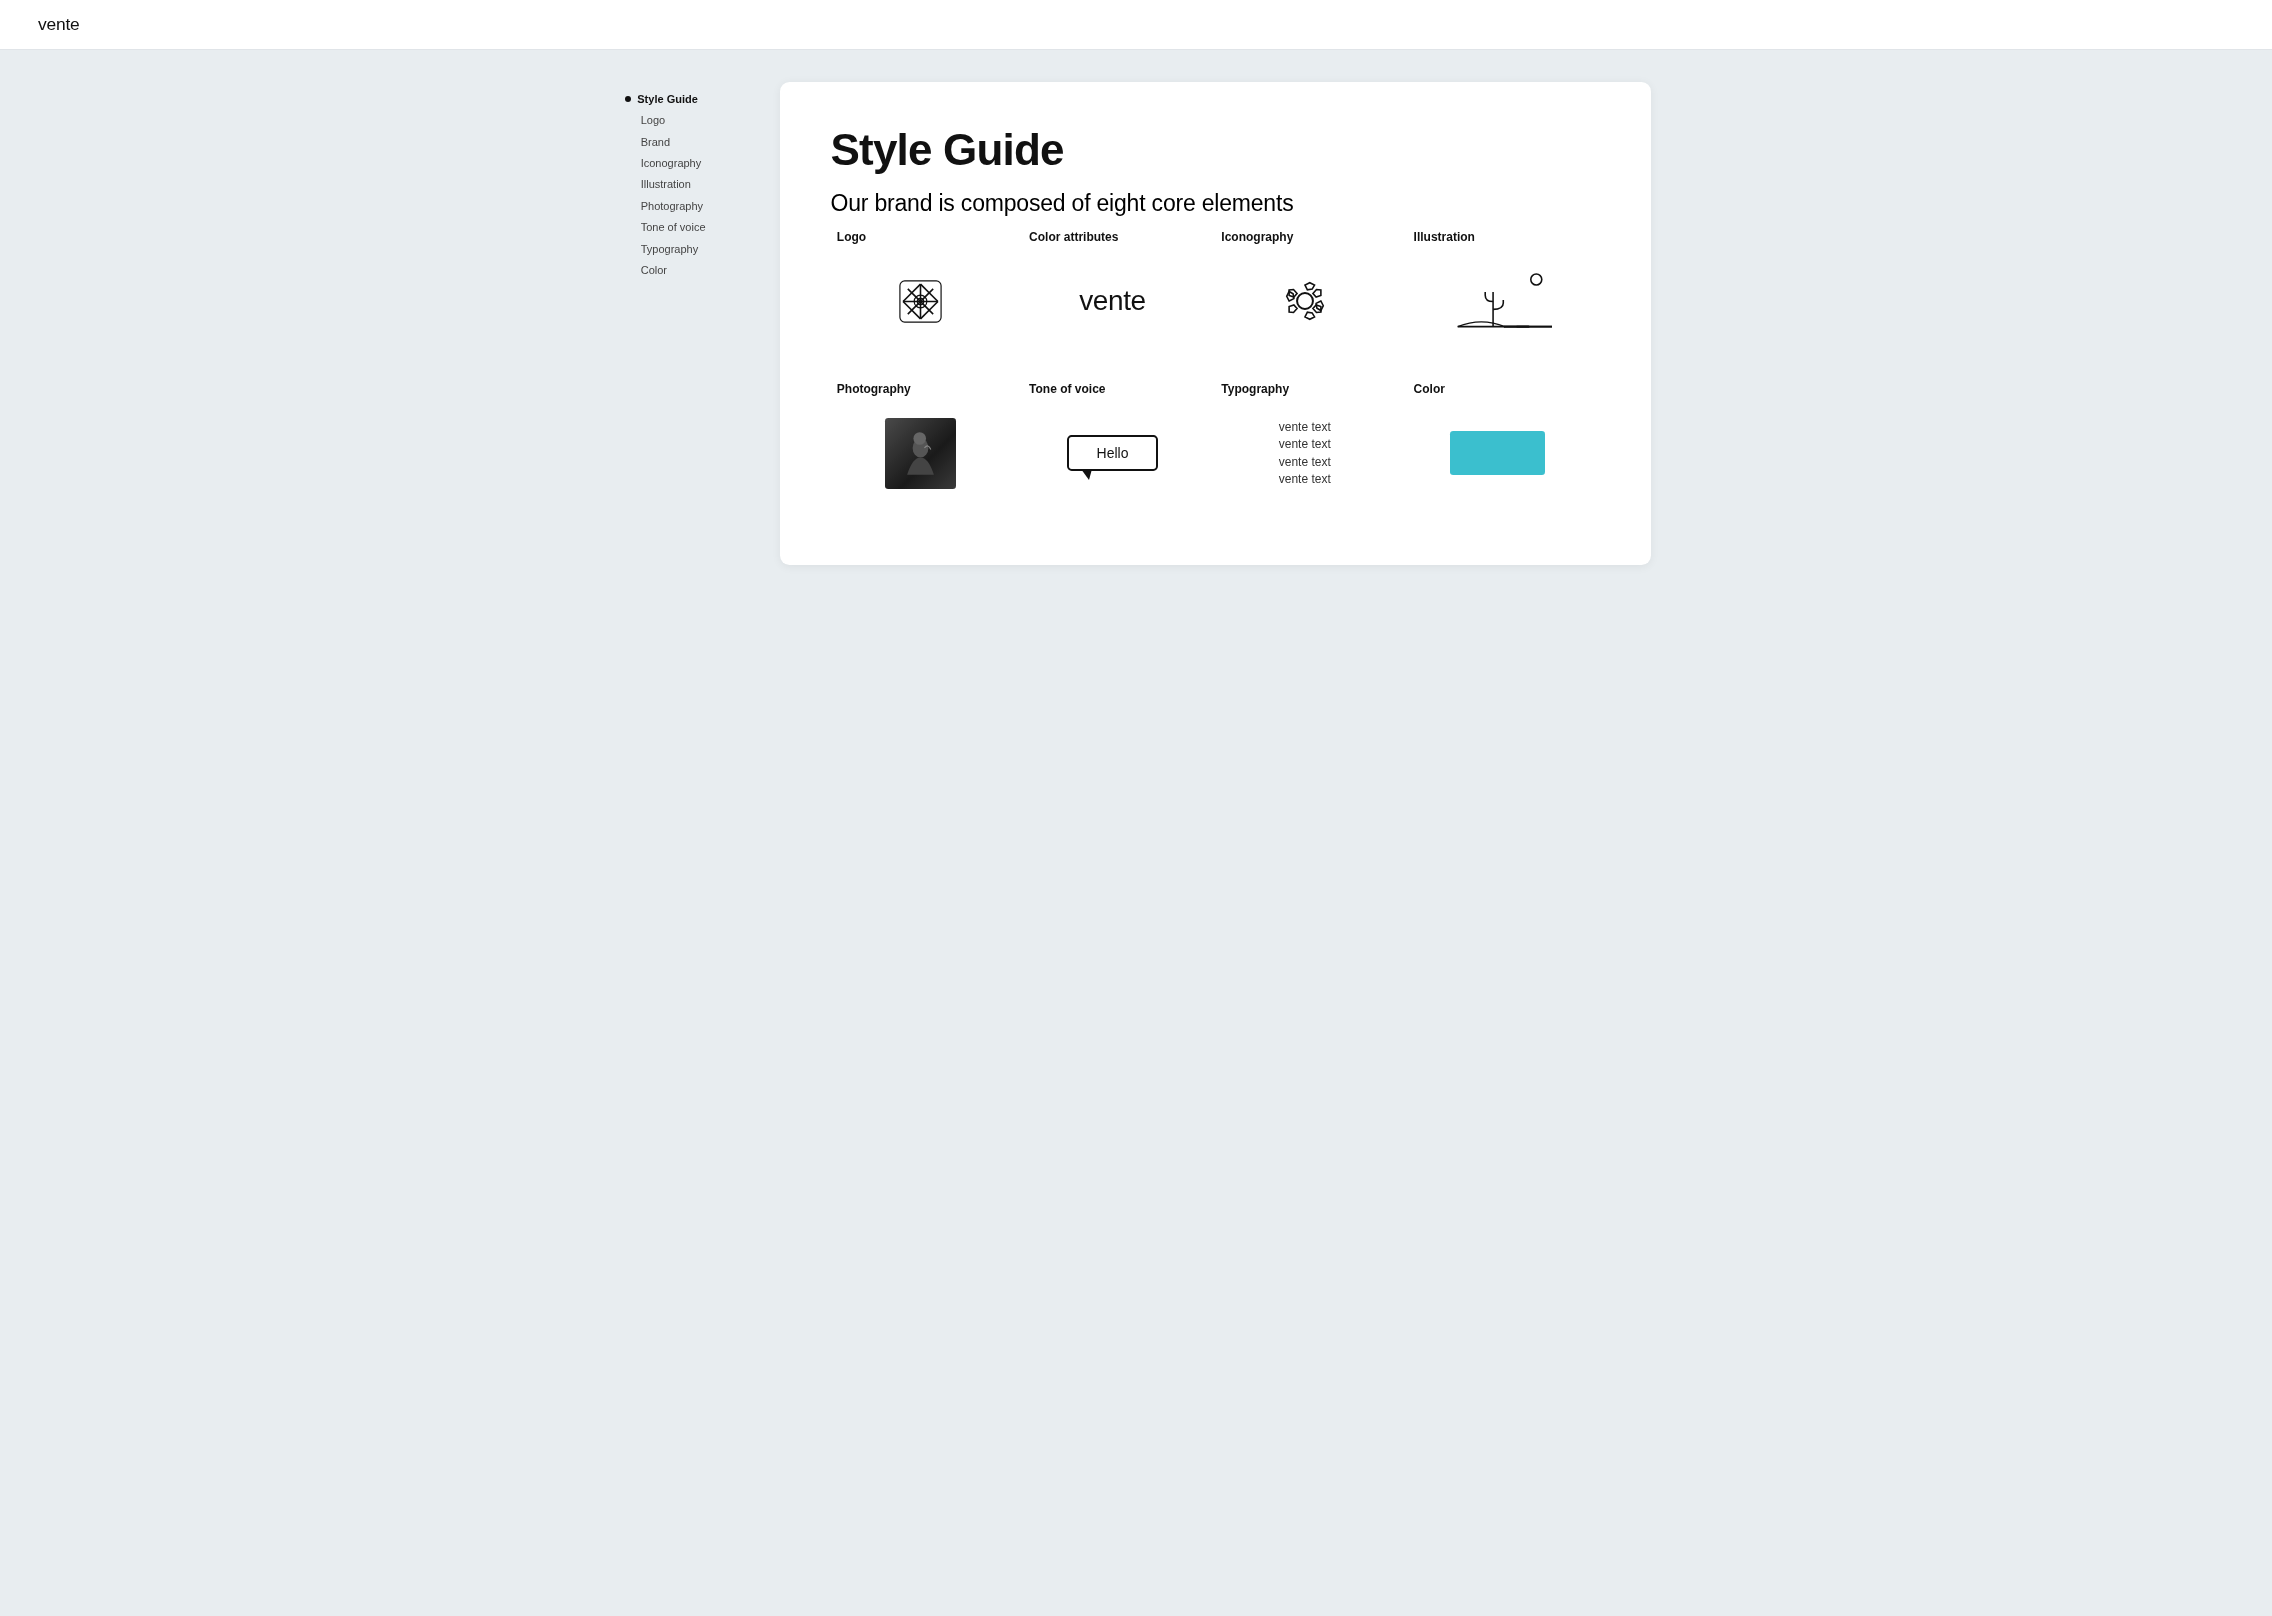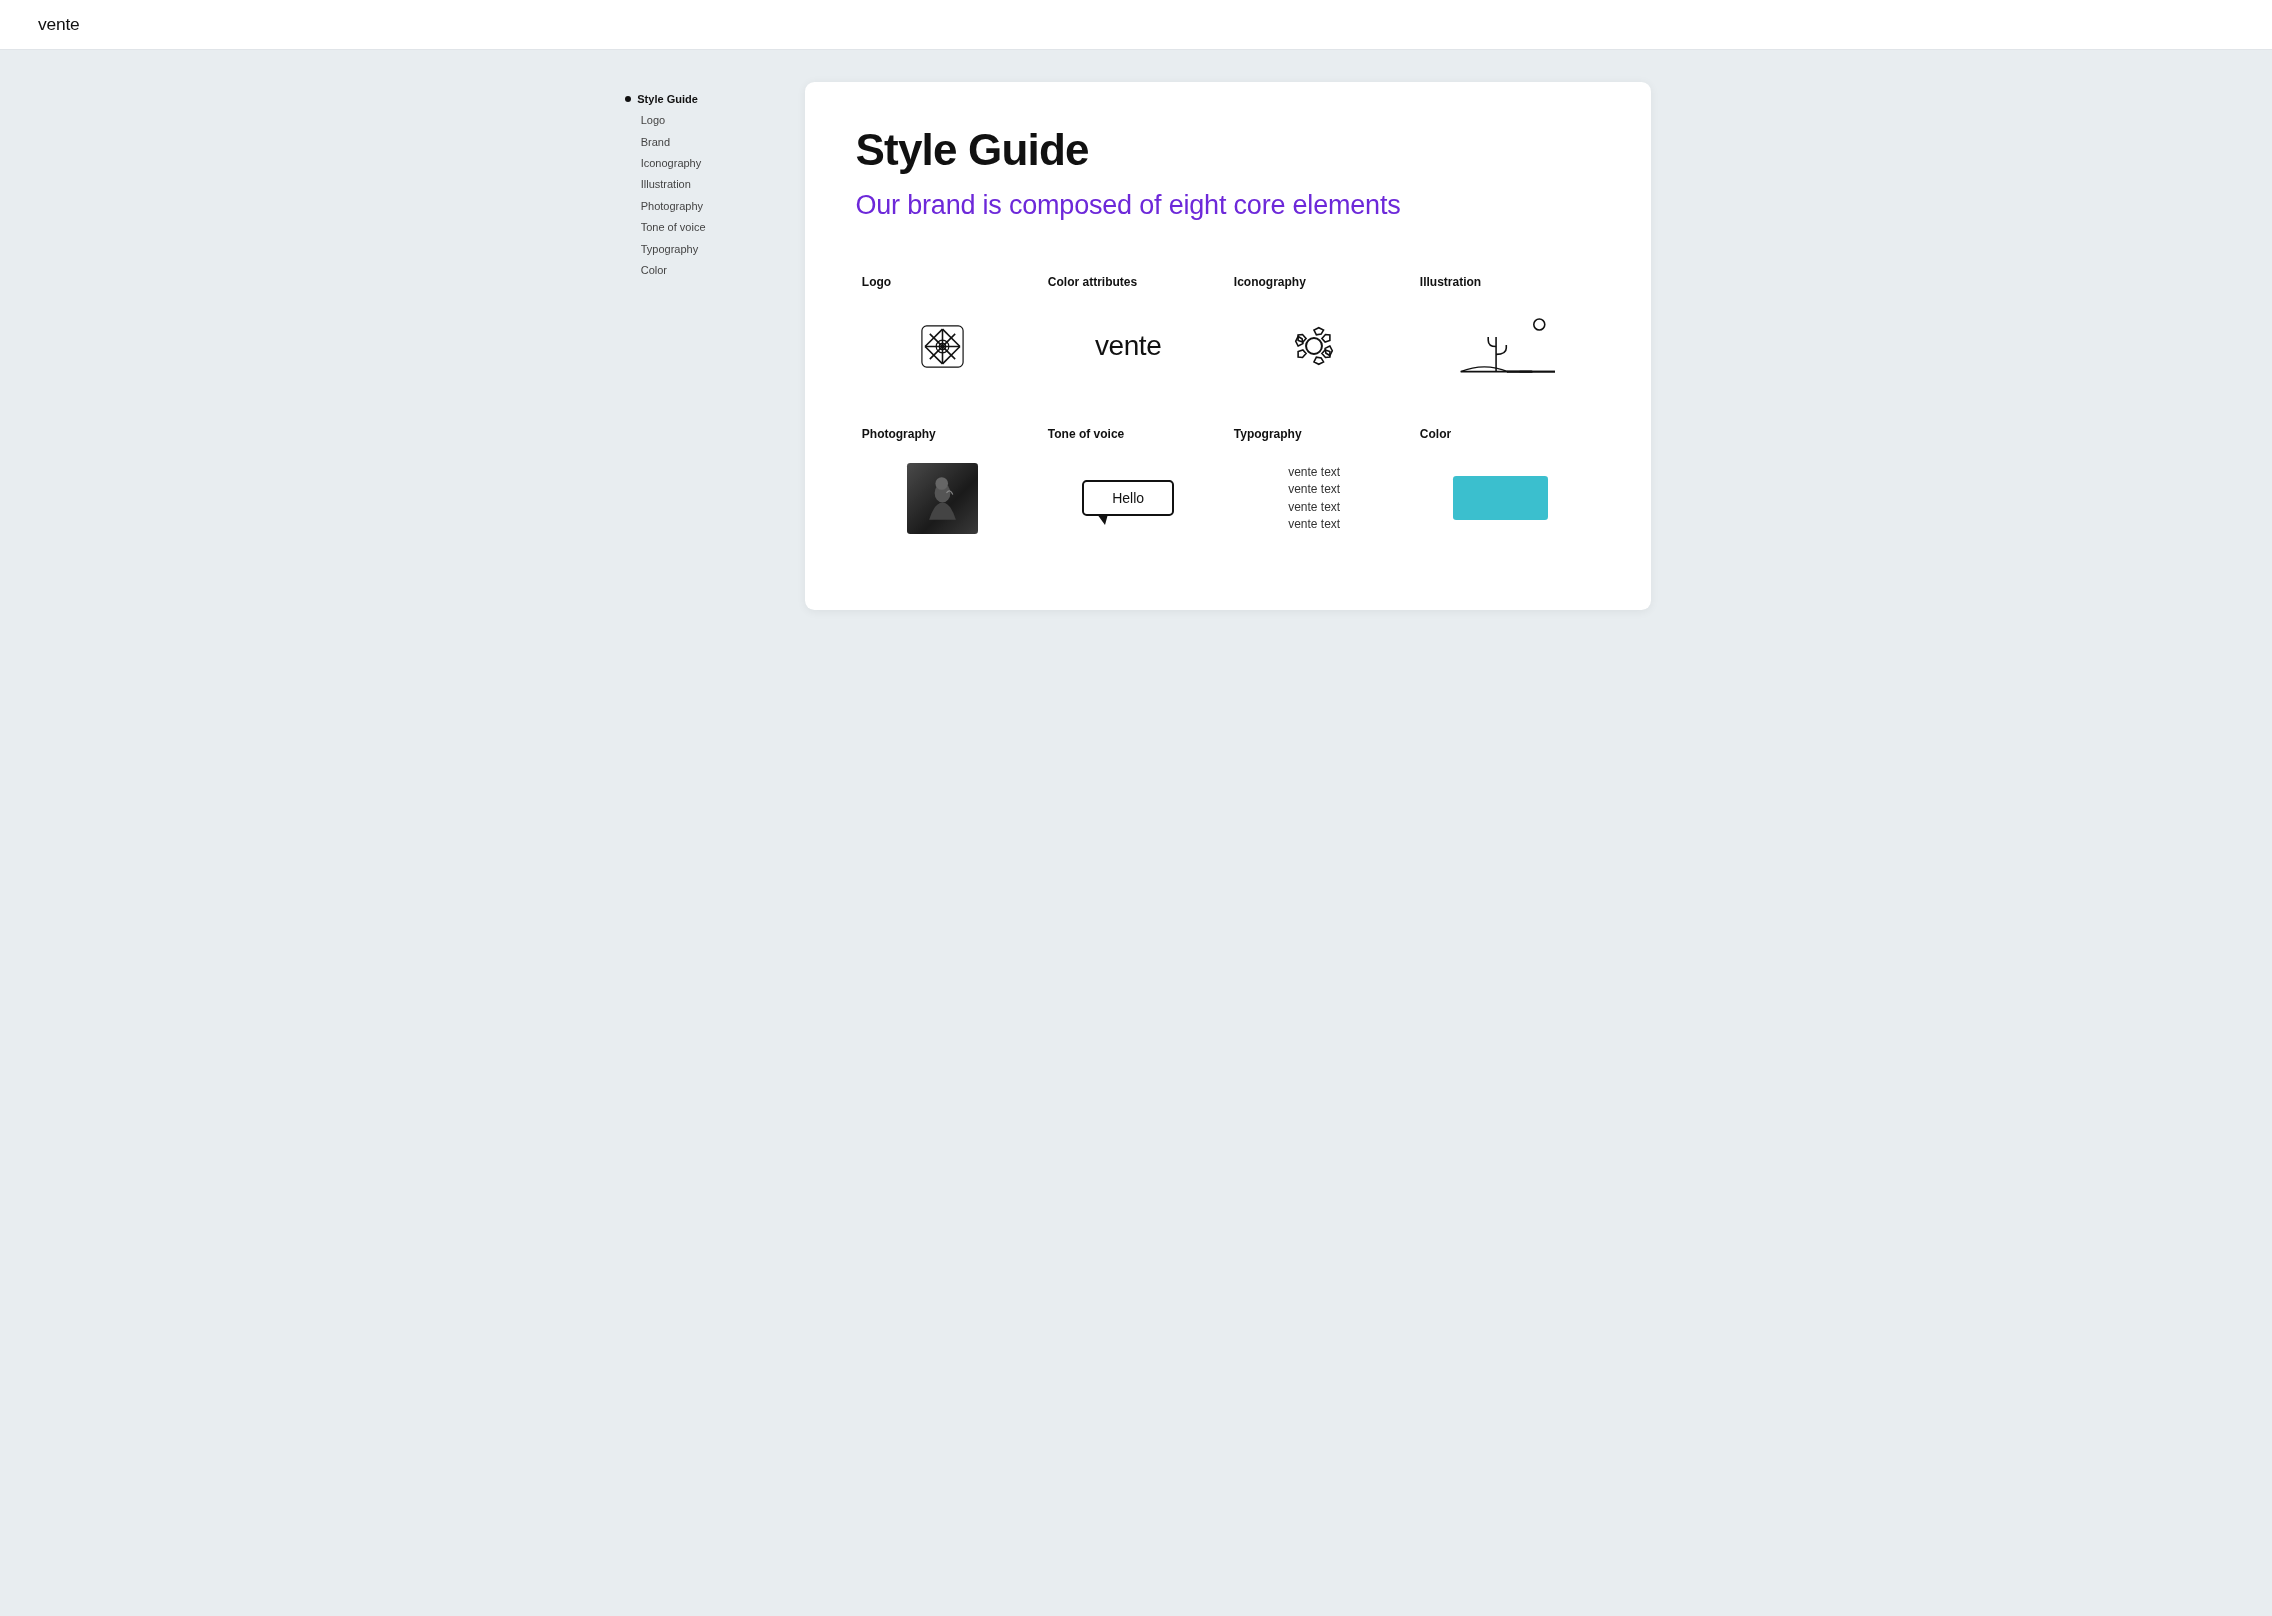--- a/index.html
+++ b/index.html
@@ -19,21 +19,20 @@
       font-size: 17.4px;
       font-weight: 500;
       color: #111;
       letter-spacing: -0.2px;
     }
 
     
     .layout {
       display: flex;
       padding: 32px 38px;
-      gap: 25px;
       max-width: 1105px;
       margin: 0 auto;
     }
 
     
     .sidebar {
       width: 158px;
       flex-shrink: 0;
       padding-top: 6.3px;
     }
@@ -78,24 +77,23 @@
     .page-title {
       font-size: 44px;
       font-weight: 700;
       color: #111;
       letter-spacing: -0.8px;
       margin-bottom: 16px;
       line-height: 1.1;
     }
 
     .page-subtitle {
-      font-size: 27px;
+      font-size: 23px;
       font-weight: 400;
-      color: #6d28d9;
-      margin-bottom: 41px;
+      color: #000000;
       letter-spacing: -0.2px;
     }
 
     
     .elements-grid {
       display: grid;
       grid-template-columns: repeat(4, 1fr);
       gap: 0;
     }
 

